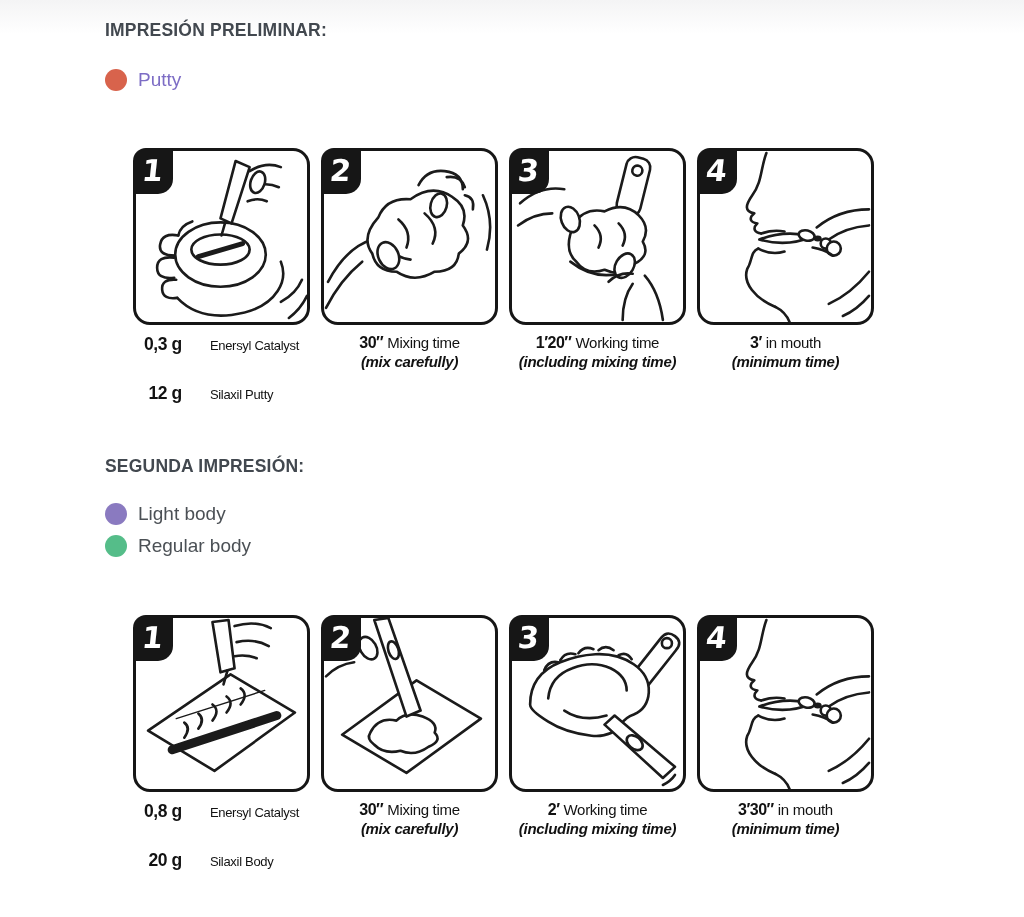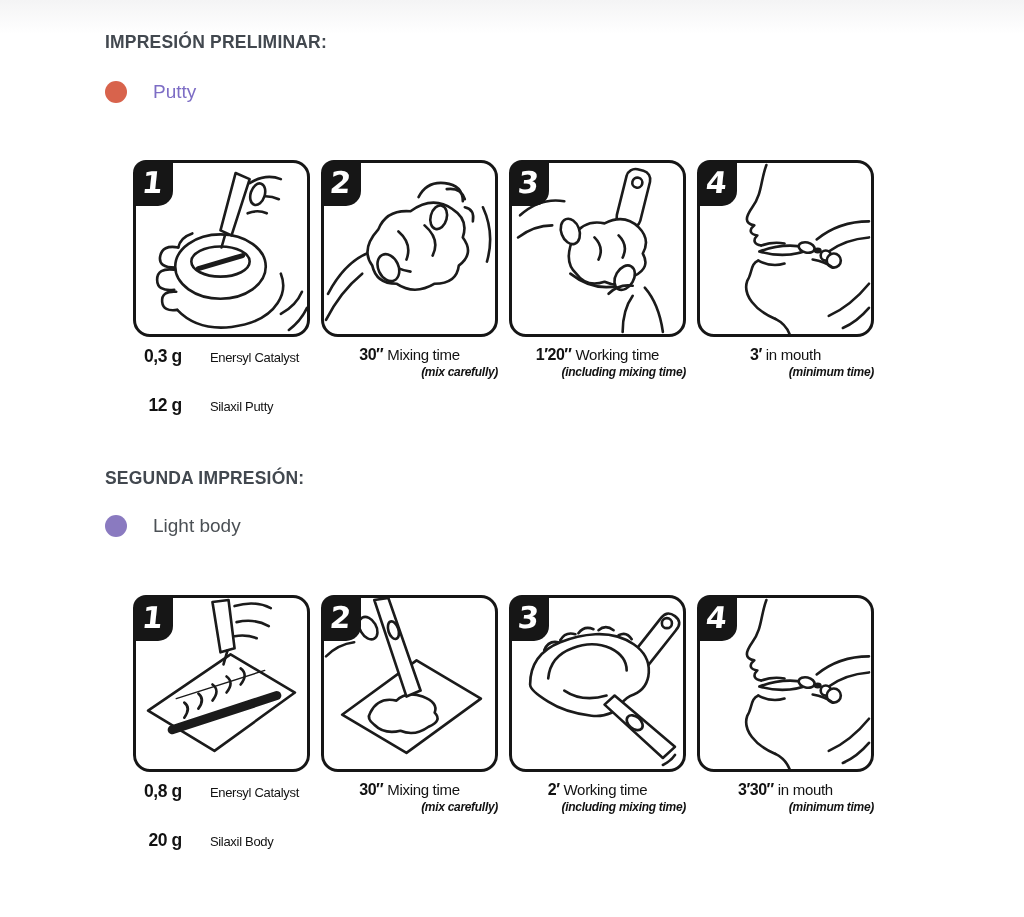--- a/index.html
+++ b/index.html
@@ -3,26 +3,26 @@
 <meta charset="utf-8">
 <style>
   * { box-sizing: border-box; }
   html,body { margin:0; padding:0; }
   body {
     width:1024px; height:917px; background:#ffffff; overflow:hidden;
     font-family:"Liberation Sans", sans-serif; position:relative;
   }
   .top-fade { position:absolute; top:0; left:0; right:0; height:34px;
     background:linear-gradient(#f4f4f5, #ffffff); pointer-events:none; }
-  .content { position:relative; padding:32px 0 0 105px; }
+  .content { position:relative; padding:20px 0 0 105px; }
   .sec-heading {
     font-size:17.5px; font-weight:700; color:#42484f; letter-spacing:.2px; margin:0;
   }
   .legend { margin-top:27px; }
-  .legend-item { display:flex; align-items:center; gap:26px; margin-bottom:9px; height:23px; }
+  .legend-item { display:flex; align-items:center; gap:11px; margin-bottom:9px; height:23px; }
   .dot { width:22px; height:22px; border-radius:50%; flex:0 0 auto; }
   .legend-label { font-size:19px; color:#4b5055; }
   .legend-label.link { color:#7d6dc5; }
 
   .panels-row { display:flex; gap:11px; margin:57px 0 0 28px; }
   .panel { width:177px; }
   .frame {
     position:relative; width:177px; height:177px; background:#fff;
     border:3.5px solid #161616; border-radius:17px;
   }
@@ -47,21 +47,21 @@
 
   .caption { margin-top:9px; text-align:center; color:#121212; }
   .cap-amounts {
     display:grid; grid-template-columns:auto auto; column-gap:8px; row-gap:3px;
     justify-content:center; align-items:baseline;gap:28px;
   }
   .cap-amounts b { text-align:right; font-size:17.5px; letter-spacing:-.4px; }
   .cap-amounts span { text-align:left; font-size:13px; letter-spacing:-.3px; }
   .cap-time { font-size:15px; letter-spacing:-.3px; }
   .cap-time b { font-size:16px; letter-spacing:-.5px; margin-right:4px; }
-  .sub { font-size:12px; font-style:italic; font-weight:700; letter-spacing:-.3px; margin-top:1px;text-align:right; }
+  .sub { font-size:15px; font-style:italic; font-weight:700; letter-spacing:-.3px; margin-top:1px; }
   .sec-2 { margin-top:52px; }
   .sec-2 .legend { margin-top:25px; }
   .sec-2 .panels-row { margin-top:58px; }
 </style>
 </head>
 <body>
 
 <div class="top-fade"></div>
 
 <div class="content">
@@ -206,20 +206,24 @@
   </section>
 
   <section class="sec-2">
     <h2 class="sec-heading">SEGUNDA IMPRESIÓN:</h2>
 
     <div class="legend">
       <div class="legend-item">
         <span class="dot" style="background:#8a7ac0"></span>
         <span class="legend-label">Light body</span>
       </div>
+      <div class="legend-item">
+        <span class="dot" style="background:#55bd89"></span>
+        <span class="legend-label">Regular body</span>
+      </div>
     </div>
 
     <div class="panels-row">
 
       <figure class="panel" style="margin:0">
         <div class="frame">
           <div class="badge">
               <span>1</span>
             </div>
           <svg class="art" viewBox="0 0 170 170">

